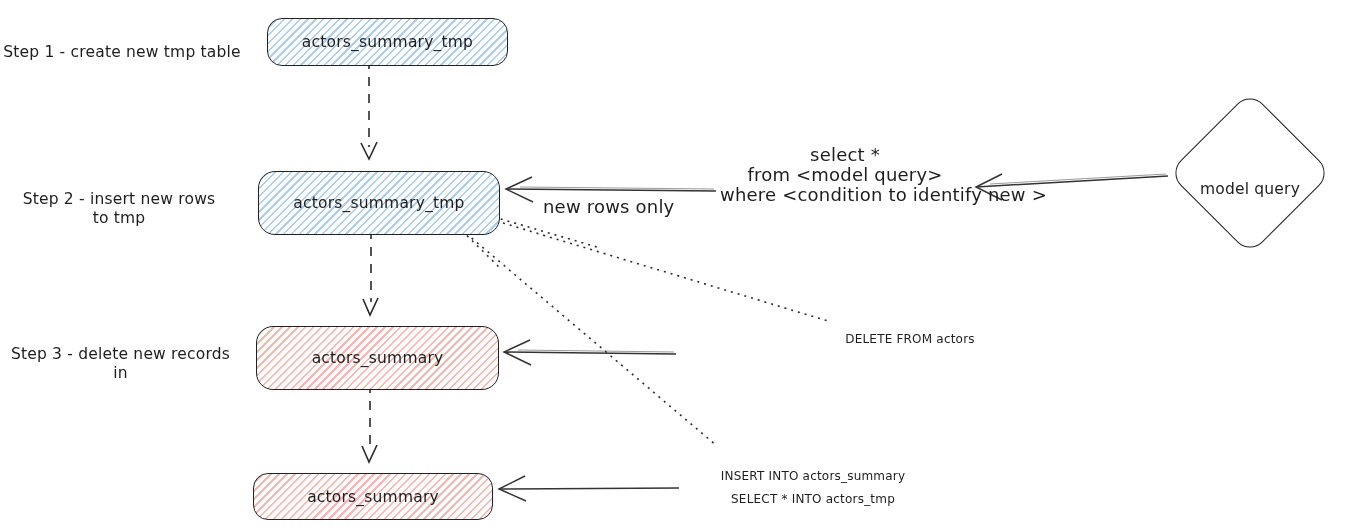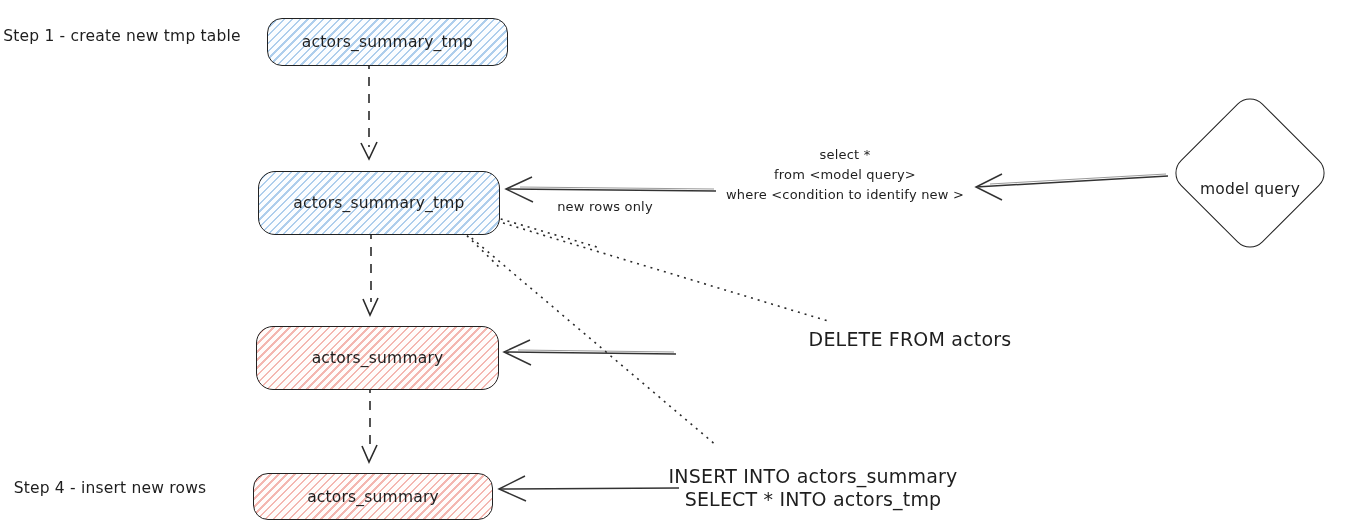--- a/index.html
+++ b/index.html
@@ -16,23 +16,23 @@
   .node.blue{
     background:
       repeating-linear-gradient(135deg, rgba(148,190,230,.75) 0 1.7px, rgba(255,255,255,0) 1.7px 5.5px),
       #fbfdff;
   }
   .node.red{
     background:
       repeating-linear-gradient(135deg, rgba(240,160,152,.75) 0 1.7px, rgba(255,255,255,0) 1.7px 5.6px),
       #fffcfb;
   }
-  .label{position:absolute;text-align:center;font-size:15.5px;line-height:19px;letter-spacing:.2px;}
-  .anno{position:absolute;text-align:center;font-size:13px;line-height:20px;letter-spacing:.2px;white-space:nowrap;}
-  .anno.sql{font-size:19px;line-height:22.5px;}
+  .label{position:absolute;text-align:center;font-size:15.5px;line-height:19px;letter-spacing:.2px;margin-top:16px;}
+  .anno{position:absolute;text-align:center;font-size:18px;line-height:20px;letter-spacing:.2px;white-space:nowrap;}
+  .anno.sql{font-size:12px;line-height:22.5px;}
   .diamond{
     position:absolute;left:1192px;top:115px;width:116px;height:116px;
     border:1.7px solid #222222;border-radius:18px;background:#ffffff;
     transform:rotate(45deg);box-sizing:border-box;
   }
   .diamond-label{
     position:absolute;left:1180px;top:180px;width:140px;text-align:center;
     font-size:15.5px;letter-spacing:.2px;
   }
 </style>
@@ -74,25 +74,27 @@
       <line x1="494" y1="217" x2="597" y2="247"></line>
       <line x1="461" y1="229" x2="717" y2="446"></line>
       <line x1="452" y1="221" x2="500" y2="268"></line>
     </g>
   </svg>
 
   <div class="label" style="left:0;top:27px;width:244px;">
     <div>Step 1 - create new tmp table</div>
   </div>
   <div class="label" style="left:20px;top:174px;width:198px;">
+    <div>Step 2 - insert new rows</div>
+    <div>to tmp</div>
   </div>
   <div class="label" style="left:4px;top:329px;width:233px;">
+    <div>Step 3 - delete new records in</div>
   </div>
   <div class="label" style="left:10px;top:479px;width:200px;">
-    <div>Step 4 - insert new rows</div>
   </div>
 
   <div class="node blue" style="left:267px;top:10px;width:241px;height:48px;border-radius:15px;">
     <span>actors_summary_tmp</span>
   </div>
   <div class="node blue" style="left:258px;top:163px;width:242px;height:64px;border-radius:17px;">
     <span>actors_summary_tmp</span>
   </div>
   <div class="node red" style="left:256px;top:318px;width:243px;height:64px;border-radius:17px;">
     <span>actors_summary</span>

